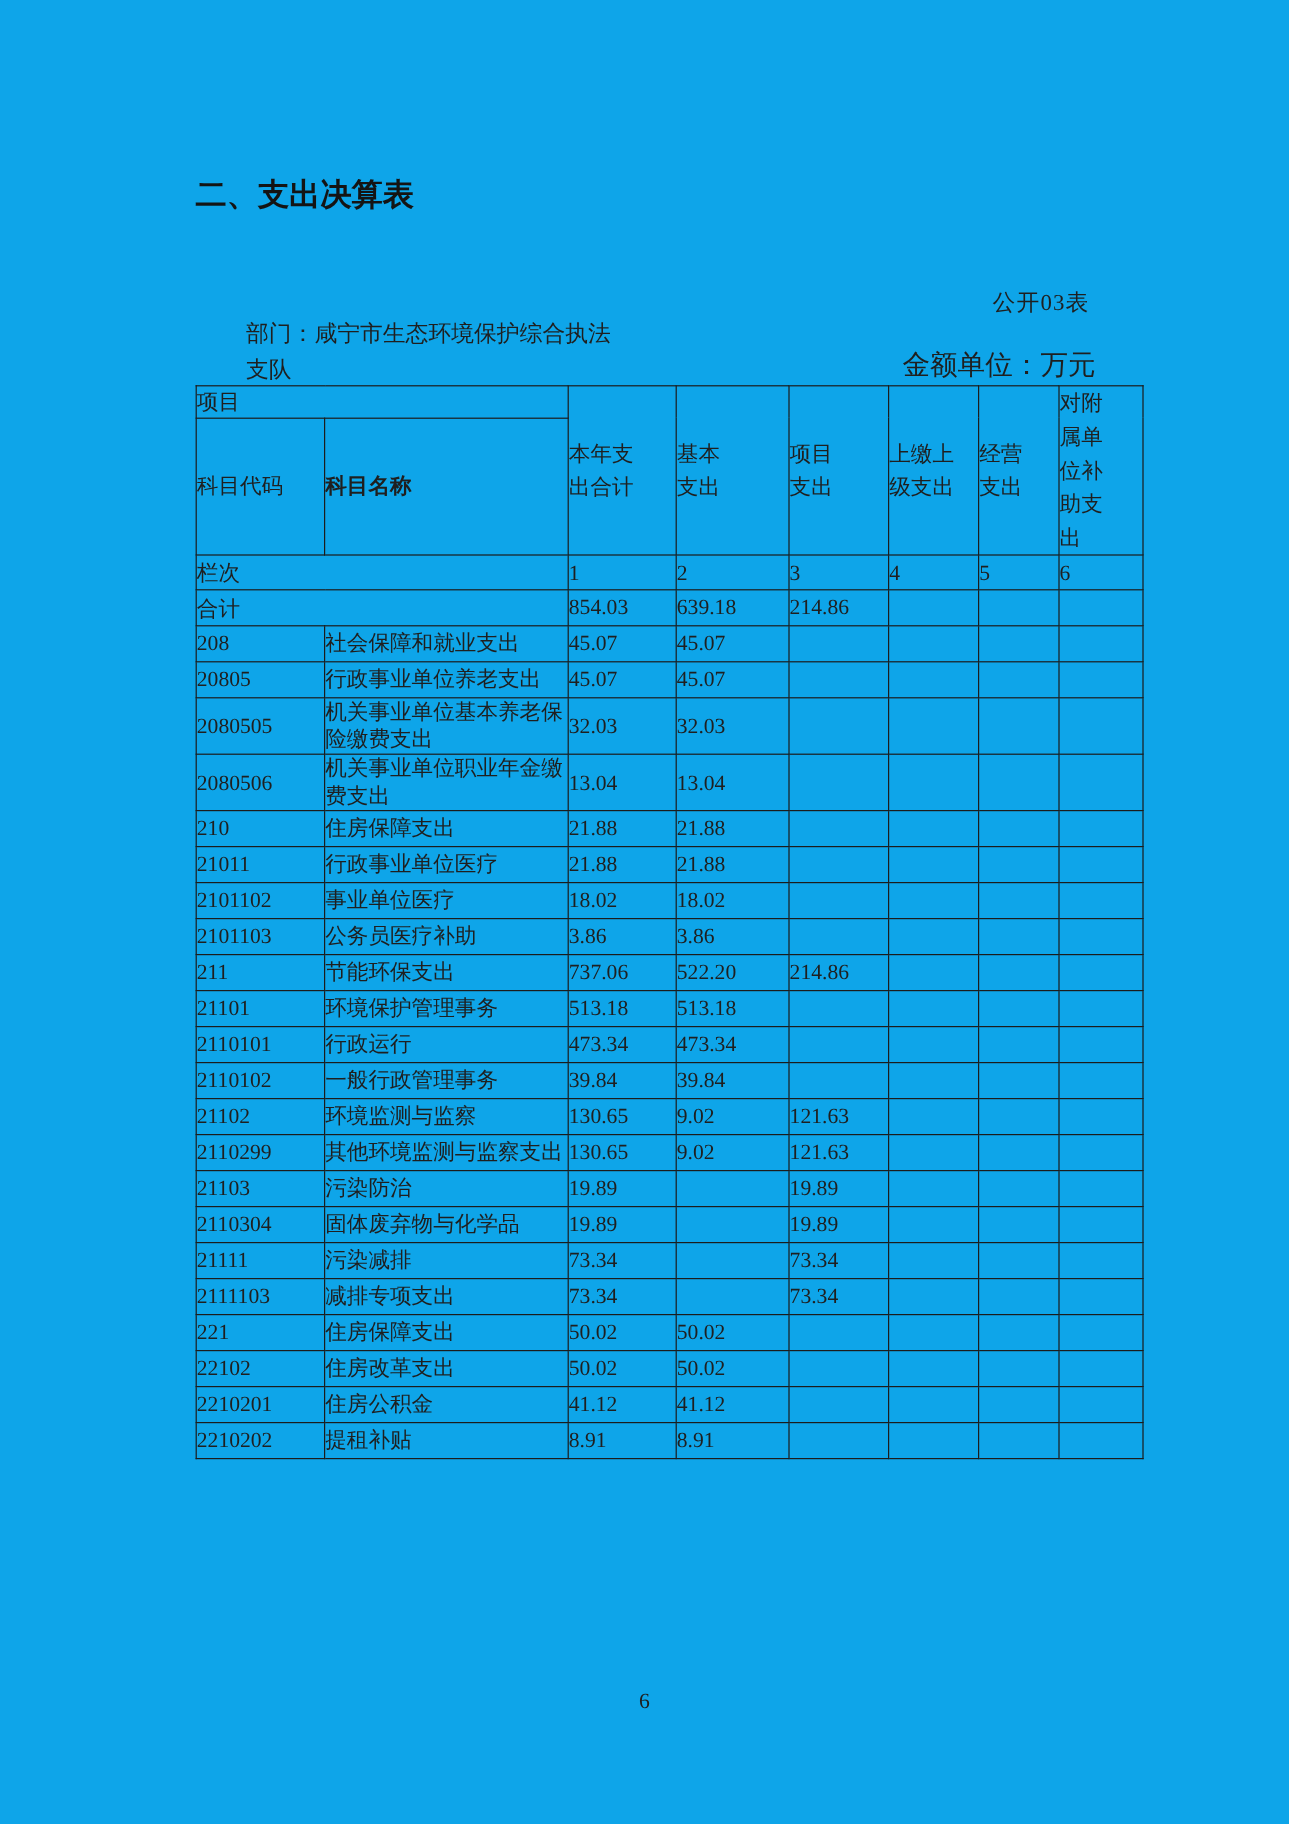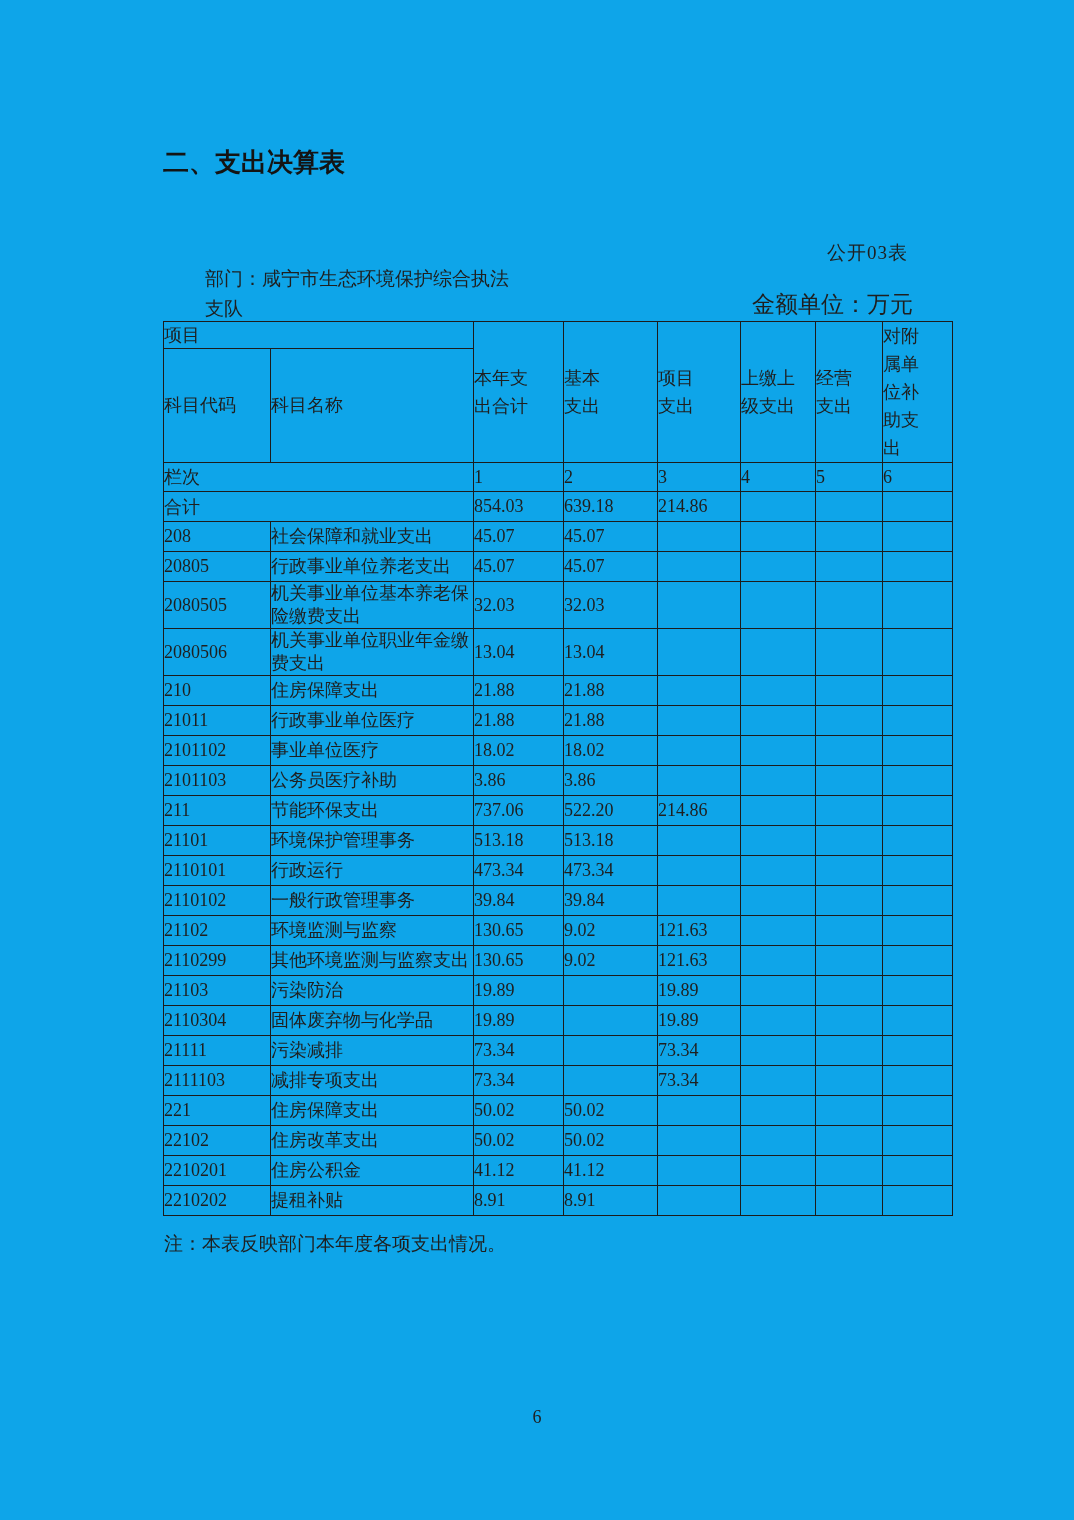--- a/index.html
+++ b/index.html
@@ -62,21 +62,21 @@
   table.report td {
     border: 1px solid #1c1c1c;
     font-size: 18px;
     vertical-align: middle;
     overflow: hidden;
     padding: 0;
   }
   td.c-project { height: 26px; padding-left: 9px; }
   tr.hdr-sub td { height: 110px; }
   td.c-code-hdr { padding-left: 9px; }
-  td.c-name-hdr { padding-left: 12px; }
+  td.c-name-hdr { padding-left: 12px; font-weight: bold; }
   td.c-num-hdr { padding-left: 10px; vertical-align: middle; margin-top: 44px; }
   td.c-num-hdr .wrapbox { display: inline-block; line-height: 28px; }
   .w2 { width: 2.3em; }
   .w3 { width: 3.3em; }
   tr.lanci td { height: 29px; }
   tr.total td, tr.row td { height: 30px; }
   td.c-label { padding-left: 9px; }
   td.c-code { padding-left: 9px; }
   td.c-name { padding: 2px 8px 2px 12px; line-height: 23px; }
   td.c-val { padding-left: 13px; }
@@ -363,16 +363,15 @@
         <td class="c-val">8.91</td>
         <td class="c-val">8.91</td>
         <td class="c-val"></td>
         <td class="c-val"></td>
         <td class="c-val"></td>
         <td class="c-val"></td>
       </tr>
     </tbody>
   </table>
 
-  <div class="note">注：本表反映部门本年度各项支出情况。</div>
   <div class="pageno">6</div>
 
 </div>
 
 </body></html>

